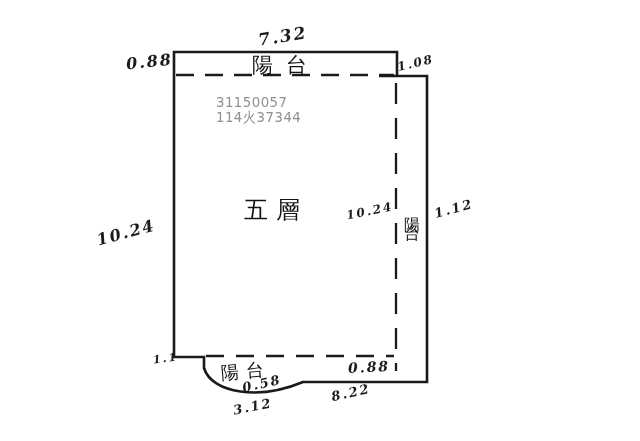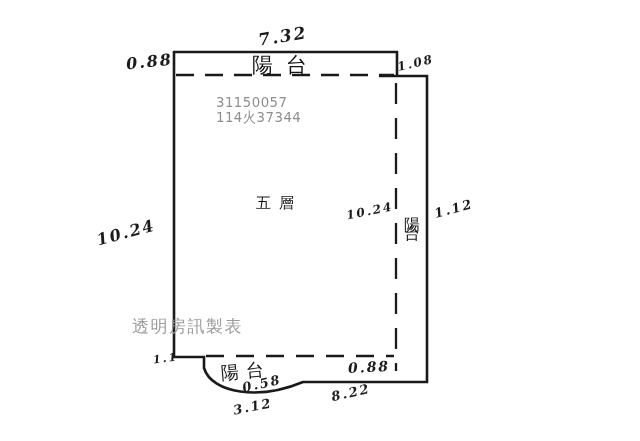--- a/index.html
+++ b/index.html
@@ -13,21 +13,21 @@
   svg.plan-lines { position: absolute; left: 0; top: 0; }
 
   .txt { position: absolute; white-space: nowrap; color: #1c1c1c; }
 
   
   .cjk {
     font-family: "Liberation Serif", "DejaVu Serif", serif;
     color: #141414;
   }
   .balcony-top   { left: 252px; top: 51px;  font-size: 21px; letter-spacing: 13px; }
-  .unit-label    { left: 256px; top: 194px; font-size: 15px; letter-spacing: 8px; font-weight: 500; }
+  .unit-label    { left: 244px; top: 194px; font-size: 24px; letter-spacing: 8px; font-weight: 500; }
   .balcony-right {
     left: 401px; top: 205px; font-size: 16px;
     writing-mode: vertical-rl; text-orientation: upright; letter-spacing: 7px;
   }
   .balcony-bottom{ left: 221px; top: 359px; font-size: 18px; letter-spacing: 7px;
                    transform: rotate(-5deg); }
 
   
   .regno {
     font-family: "DejaVu Sans", "Liberation Sans", sans-serif;
@@ -84,21 +84,20 @@
 
   <div class="txt regno regno1">31150057</div>
   <div class="txt regno regno2">114火37344</div>
 
   <div class="txt cjk unit-label">五層</div>
 
   <div class="txt cjk balcony-right">陽台</div>
 
   <div class="txt cjk balcony-bottom">陽台</div>
 
-  <div class="txt watermark">透明房訊製表</div>
 
   <div class="txt hw dim-top">7.32</div>
   <div class="txt hw dim-top-left">0.88</div>
   <div class="txt hw dim-top-right">1.08</div>
   <div class="txt hw dim-left">10.24</div>
   <div class="txt hw dim-mid-right">10.24</div>
   <div class="txt hw dim-right">1.12</div>
   <div class="txt hw dim-bottom-left">1.1</div>
   <div class="txt hw dim-bump-depth">0.58</div>
   <div class="txt hw dim-bump-width">3.12</div>

